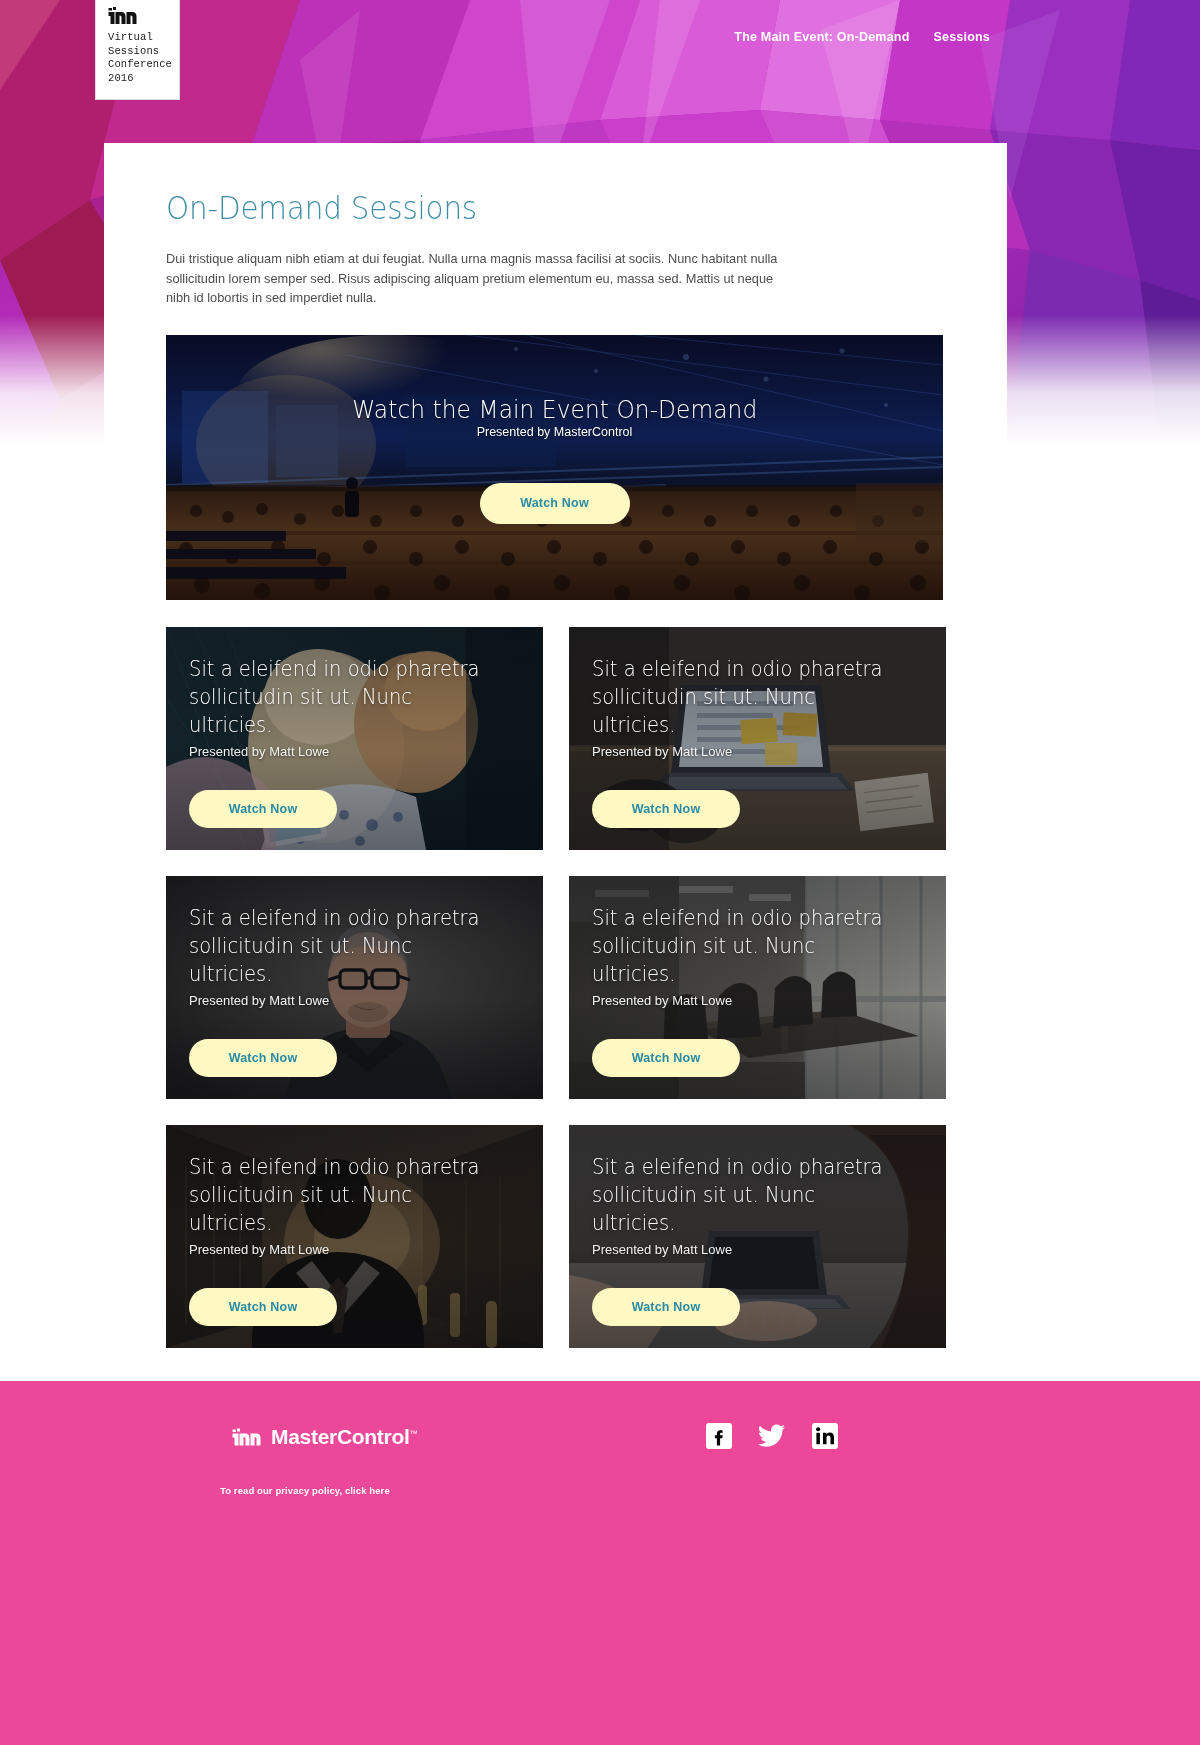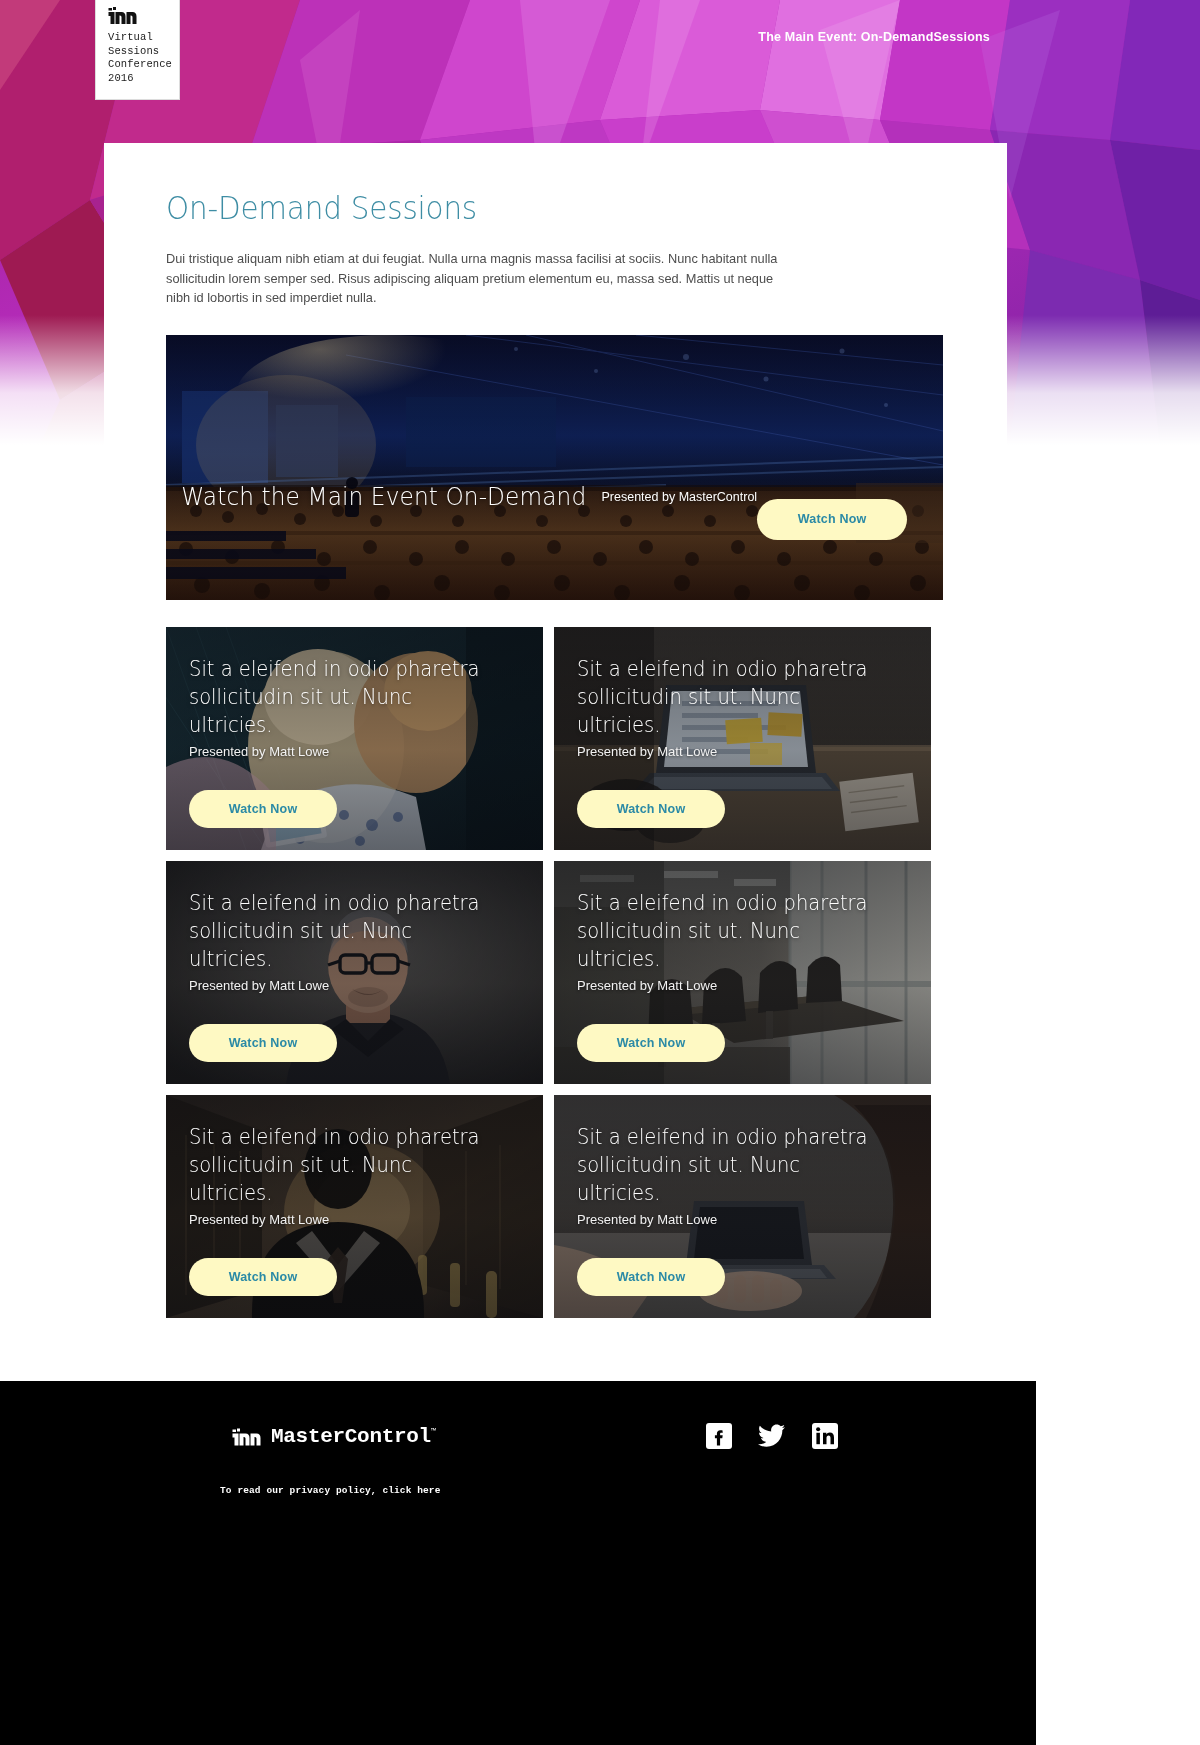--- a/index.html
+++ b/index.html
@@ -61,20 +61,21 @@
     letter-spacing: 0.1px;
   }
 
   
   .main-nav {
     position: absolute;
     right: 0px;
     top: 30px;
     display: flex;
     align-items: center;
+    gap: 24px;
     padding-right: 210px;
     z-index: 12;
   }
   .nav-link {
     color: #ffffff;
     font-size: 12.5px;
     font-weight: bold;
     letter-spacing: 0.2px;
     text-decoration: none;
     white-space: nowrap;
@@ -125,20 +126,21 @@
   .feature-img { position: absolute; inset: 0; }
   .feature-overlay {
     position: absolute;
     inset: 0;
     background: linear-gradient(to bottom, rgba(5,6,20,0.42) 0%, rgba(5,6,20,0.30) 45%, rgba(10,6,12,0.38) 100%);
   }
   .feature-inner {
     position: absolute;
     inset: 0;
     display: flex;
+    flex-direction: column;
     align-items: center;
     justify-content: flex-start;
     padding-top: 60px;
     text-align: center;
   }
   .feature-title {
     font-family: "DejaVu Sans", sans-serif;
     font-weight: 300;
     font-size: 25px;
     line-height: 30px;
@@ -170,21 +172,21 @@
   .feature-inner .btn-watch {
     width: 150px;
     height: 41px;
     margin-top: 44px;
   }
 
   
   .session-grid {
     display: grid;
     grid-template-columns: 377px 377px;
-    gap: 11px;
+    gap: 26px;
   }
 
   .session-card {
     position: relative;
     width: 377px;
     height: 223px;
     overflow: hidden;
   }
   .session-img { position: absolute; inset: 0; }
   .session-overlay {
@@ -219,25 +221,24 @@
     width: 148px;
     height: 38px;
     margin-top: auto;
   }
 
   
   .site-footer {
     position: absolute;
     left: 0;
     top: 1381px;
-    width: 1036px;
+    width: 1200px;
     height: 364px;
-    background: #000000;
+    background: #ec4899;
     z-index: 11;
-    font-family: Liberation Mono, monospace;
   }
   .footer-inner {
     position: relative;
     width: 1200px;
     padding: 46px 0 0 0;
   }
   .footer-brand {
     position: absolute;
     left: 232px;
     top: 44px;

